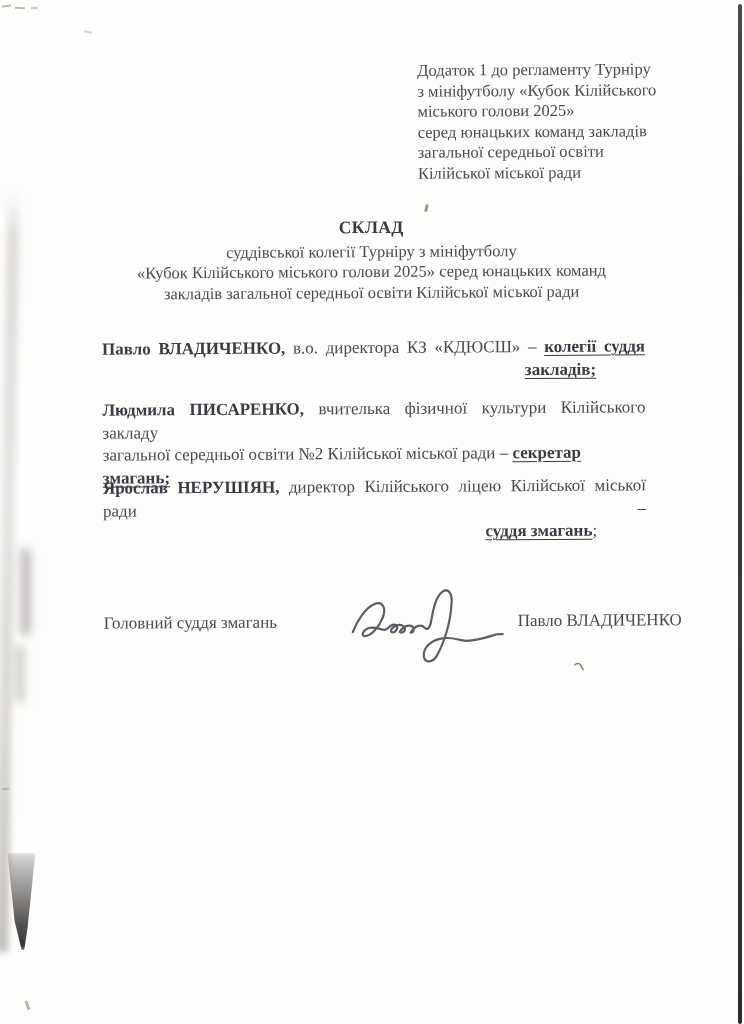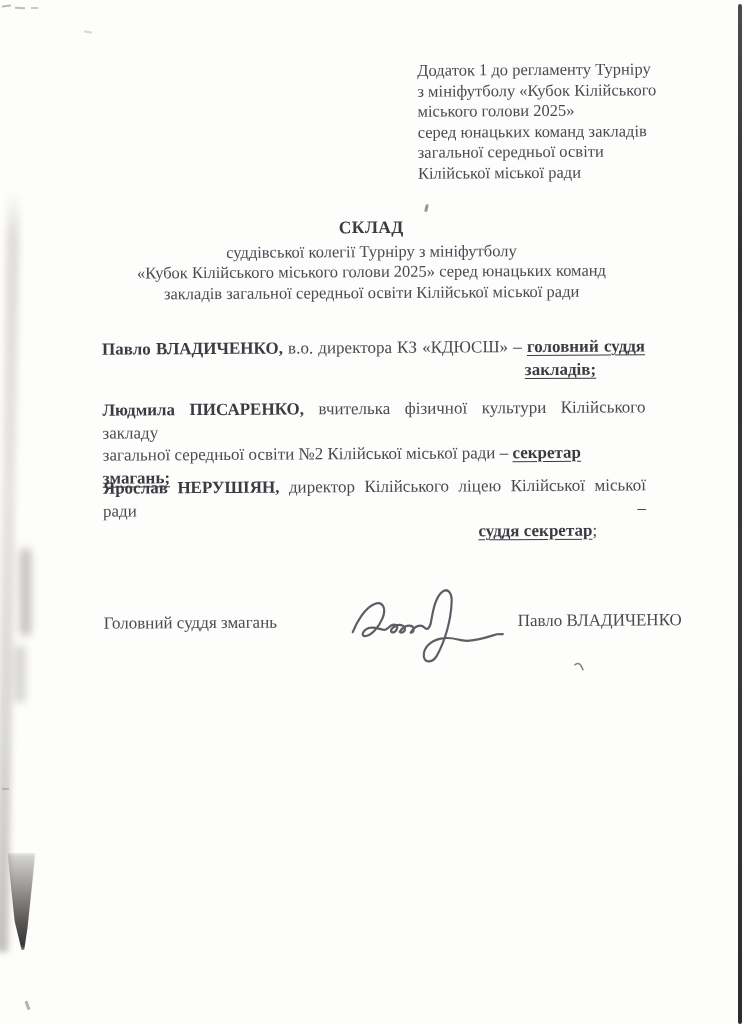--- a/index.html
+++ b/index.html
@@ -73,21 +73,21 @@
     <div class="title-heading">СКЛАД</div>
     <div>суддівської колегії Турніру з мініфутболу</div>
     <div>«Кубок Кілійського міського голови 2025» серед юнацьких команд</div>
     <div>закладів загальної середньої освіти Кілійської міської ради</div>
   </div>
 
   <div class="member m1">
     <div class="line-fill">
       <span class="b">Павло ВЛАДИЧЕНКО,</span>
       <span>в.о. директора КЗ «КДЮСШ» –</span>
-      <span class="b u">головний суддя</span>
+      <span class="b u">колегії суддя</span>
     </div>
     <div class="line-right">
       <span class="b u">закладів;</span>
     </div>
   </div>
 
   <div class="member m2">
     <div class="line-fill">
       <span class="b">Людмила ПИСАРЕНКО,</span>
       <span>вчителька фізичної культури Кілійського закладу</span>
@@ -97,21 +97,21 @@
       <span class="b u">секретар змагань;</span>
     </div>
   </div>
 
   <div class="member m3">
     <div class="line-fill">
       <span class="b">Ярослав НЕРУШІЯН,</span>
       <span>директор Кілійського ліцею Кілійської міської ради –</span>
     </div>
     <div class="line-right">
-      <span class="b u">суддя секретар</span><span>;</span>
+      <span class="b u">суддя змагань</span><span>;</span>
     </div>
   </div>
 
   <div class="sig-label">Головний суддя змагань</div>
   <svg class="sig-scribble" viewBox="0 0 180 90">
     <path d="M22,54 C26,44 34,30 44,26 C52,23 56,30 52,40 C48,50 40,58 34,58 C30,58 32,52 38,50 C44,48 50,52 54,52 C57,52 58,48 62,47 C66,46 68,50 65,53 C62,56 58,54 62,50 C66,46 72,46 74,50 C75,53 72,56 69,54 C72,49 78,46 82,49 C84,51 83,55 80,55 C84,48 90,46 94,50 C96,52 98,52 100,46 C102,36 104,20 112,14 C118,10 122,16 121,26 C120,44 114,64 106,78 C102,85 94,86 93,79 C92,70 100,63 110,61 C120,59 126,62 132,63 C142,65 156,60 166,57 L172,57" fill="none" stroke="#4f4f58" stroke-width="2.2" stroke-linecap="round" stroke-linejoin="round" opacity="0.92"></path>
   </svg>
   <div class="sig-name">Павло ВЛАДИЧЕНКО</div>
 
   <svg class="speck" style="left:573px;top:663px;" width="12" height="10">

